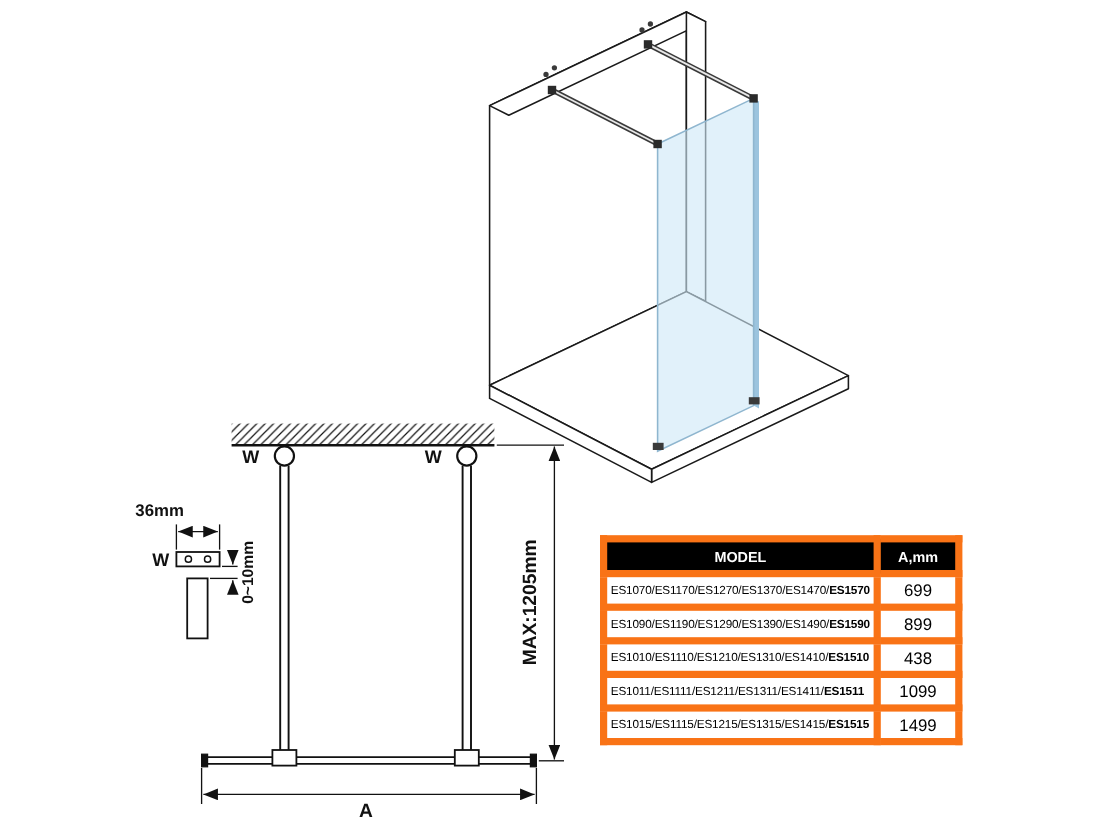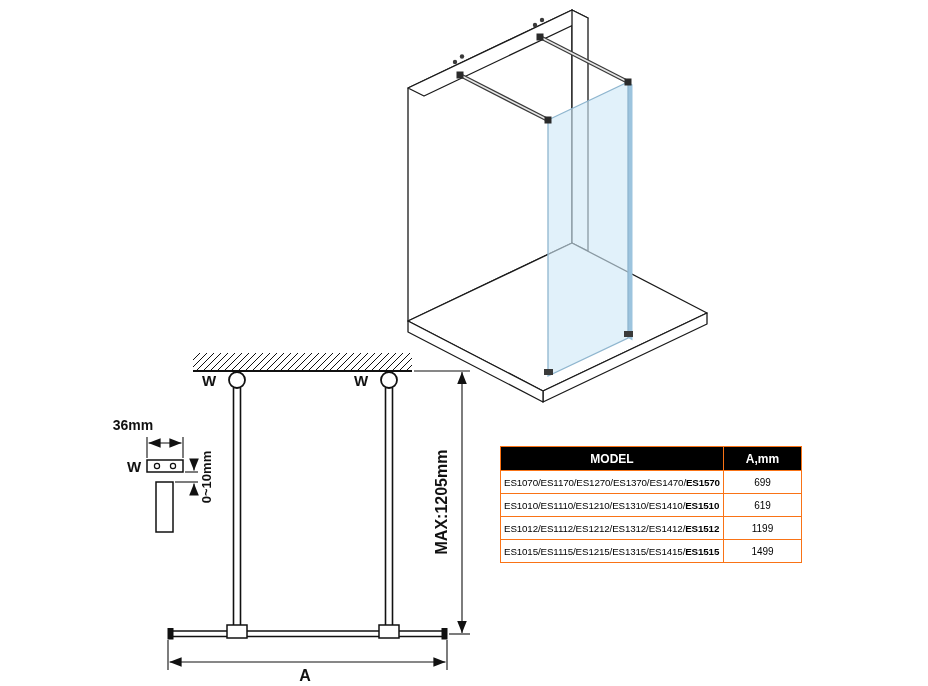--- a/index.html
+++ b/index.html
@@ -3,27 +3,27 @@
 <meta charset="utf-8">
 <style>
   html,body{margin:0;padding:0;background:#fff;}
   body{width:928px;height:686px;position:relative;overflow:hidden;
        font-family:"Liberation Sans",sans-serif;}
   #drawing{position:absolute;left:0;top:0;}
   #drawing text{font-family:"Liberation Sans",sans-serif;font-weight:bold;fill:#111;}
 
   .table-wrap{position:absolute;left:500px;top:446px;width:302px;}
   table{border-collapse:collapse;width:100%;table-layout:fixed;}
-  th,td{border:1px solid #f97316;}
+  th,td{border:6px solid #f97316;}
   thead th{background:#000;color:#fff;font-size:12px;font-weight:bold;height:23px;padding:0;text-align:center;}
   th.model-h{width:222px;}
   td.model{font-size:9.8px;letter-spacing:-0.15px;white-space:nowrap;overflow:hidden;
            padding:0 2px 0 3px;height:22px;color:#000;}
   td.model b{font-weight:bold;}
-  td.amm{text-align:center;font-size:10px;color:#000;}
+  td.amm{text-align:center;font-size:14px;color:#000;}
 </style>
 </head>
 <body>
 
 <svg id="drawing" width="928" height="686" viewBox="0 0 928 686">
   <defs>
     <marker id="arrow" viewBox="0 0 10 8" refX="10" refY="4" markerWidth="11" markerHeight="9" orient="auto-start-reverse">
       <path d="M0,0 L10,4 L0,8 z" fill="#111"></path>
     </marker>
     <pattern id="hatch" patternUnits="userSpaceOnUse" width="7" height="7">
@@ -127,26 +127,30 @@
         <th class="model-h">MODEL</th>
         <th>A,mm</th>
       </tr>
     </thead>
     <tbody>
         <tr>
           <td class="model"><span>ES1070/ES1170/ES1270/ES1370/ES1470/</span><b>ES1570</b></td>
           <td class="amm">699</td>
         </tr>
         <tr>
-          <td class="model"><span>ES1010/ES1110/ES1210/ES1310/ES1410/</span><b>ES1510</b></td>
-          <td class="amm">619</td>
+          <td class="model"><span>ES1090/ES1190/ES1290/ES1390/ES1490/</span><b>ES1590</b></td>
+          <td class="amm">899</td>
         </tr>
         <tr>
-          <td class="model"><span>ES1012/ES1112/ES1212/ES1312/ES1412/</span><b>ES1512</b></td>
-          <td class="amm">1199</td>
+          <td class="model"><span>ES1010/ES1110/ES1210/ES1310/ES1410/</span><b>ES1510</b></td>
+          <td class="amm">438</td>
+        </tr>
+        <tr>
+          <td class="model"><span>ES1011/ES1111/ES1211/ES1311/ES1411/</span><b>ES1511</b></td>
+          <td class="amm">1099</td>
         </tr>
         <tr>
           <td class="model"><span>ES1015/ES1115/ES1215/ES1315/ES1415/</span><b>ES1515</b></td>
           <td class="amm">1499</td>
         </tr>
       </tbody>
   </table>
 </div>
 
 </body></html>

